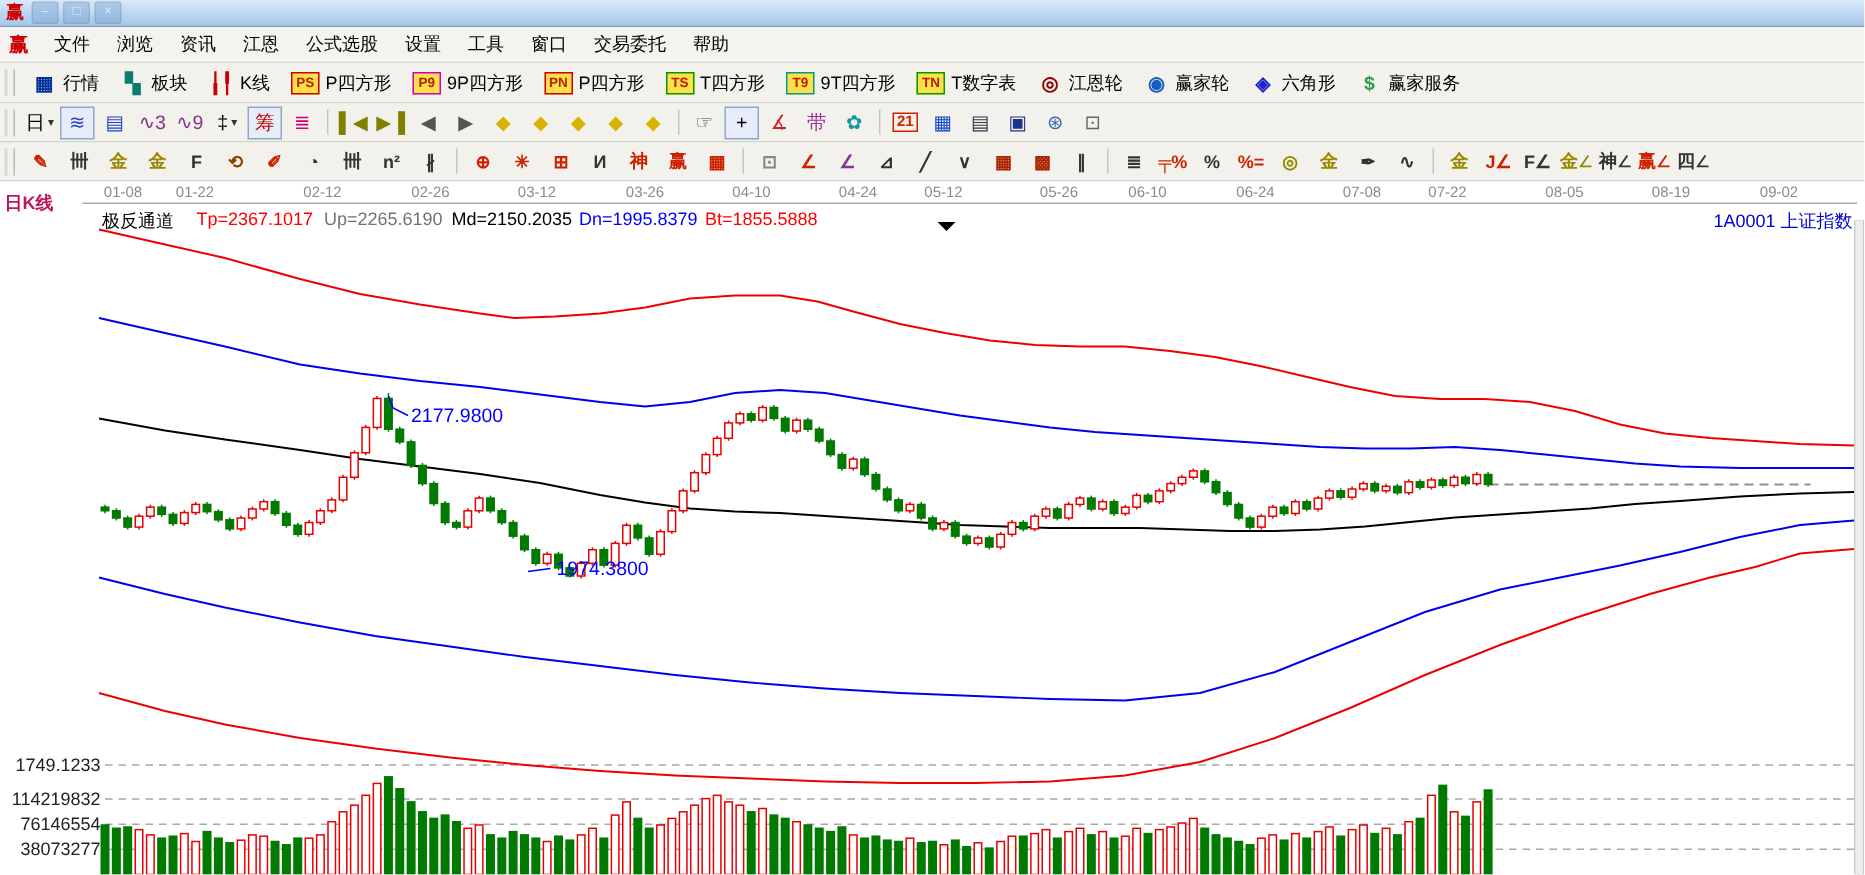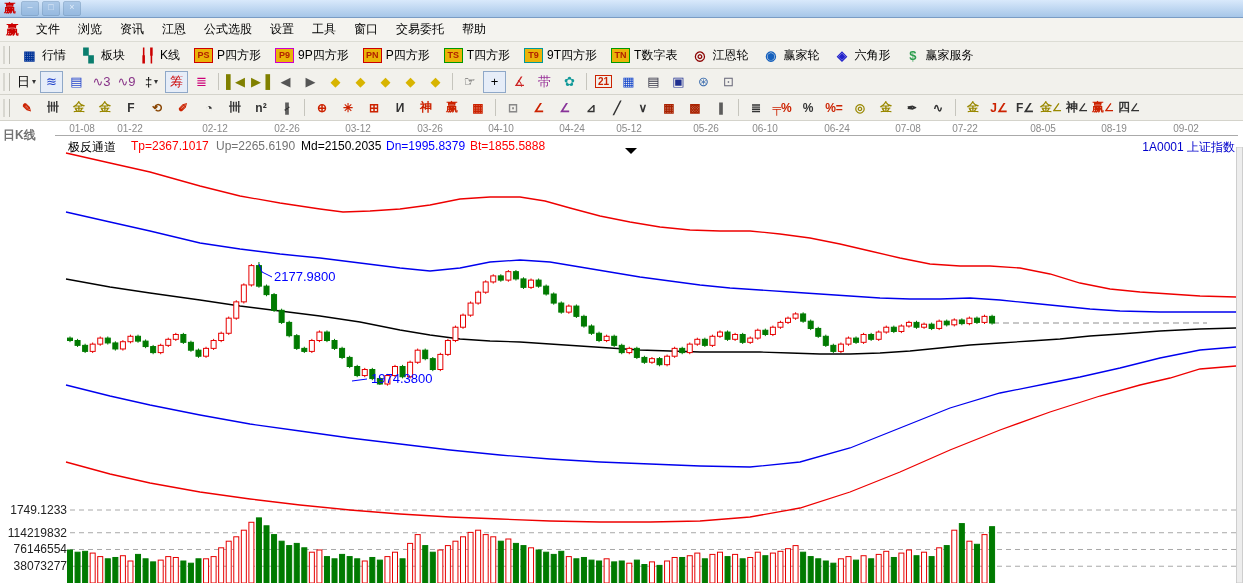--- a/index.html
+++ b/index.html
@@ -16,34 +16,34 @@
   .menubar .logo{color:#c00;font-weight:bold;font-size:13px;padding:0 8px 0 6px;}
   .menu-item{padding:3px 9px;cursor:default;}
   .toolbar{display:flex;align-items:center;background:#f2f1ec;border-bottom:1px solid #d4d3cb;box-sizing:border-box;}
   #toolbar-main{height:27px;font-size:12px;}
   #toolbar-icons{height:26px;}
   #toolbar-draw{height:26px;}
   .grip{width:4px;height:18px;border-left:2px solid #d8d7d0;border-right:1px solid #bdbcb4;margin:0 4px 0 3px;}
   .sep{width:1px;height:17px;background:#c6c5bd;margin:0 4px;}
   .tb1-item{display:flex;align-items:center;gap:4px;padding:0 7px;cursor:default;white-space:nowrap;}
   .badge{width:17px;height:13px;border:1px solid;font-size:9px;font-weight:bold;
-    display:flex;align-items:center;justify-content:center;background:#eab308;}
+    display:flex;align-items:center;justify-content:center;background:#fde047;}
   .glyph-ic{width:17px;text-align:center;font-size:13px;font-weight:bold;}
   .tb-icon{min-width:21px;height:20px;display:flex;align-items:center;justify-content:center;
     font-size:13px;margin:0 1px;cursor:default;border:1px solid transparent;white-space:nowrap;}
   .tb-icon.active{background:#e6edf8;border-color:#8fa8c8;}
   .tb-icon.boxed span{border:1px solid currentColor;padding:0 2px;font-size:10px;font-weight:bold;}
   .tb-icon .dd{font-size:8px;color:#333;margin-left:2px;}
   .tb-icon-draw{min-width:22px;height:20px;display:flex;align-items:center;justify-content:center;
     font-size:12px;font-weight:bold;margin:0 1px;cursor:default;border:1px solid transparent;white-space:nowrap;}
   #chart{position:absolute;top:121px;left:0;width:1243px;height:462px;background:#fff;}
   #date-axis{position:absolute;top:2px;left:0;width:100%;height:12px;font-size:10px;color:#8a8a8a;}
   .date-tick{position:absolute;transform:translateX(-50%);white-space:nowrap;}
   #date-rule{position:absolute;top:14px;left:55px;width:1183px;border-top:1px solid #aaa;}
-  #period-label{position:absolute;top:6px;left:3px;color:#737373;font-size:12px;font-weight:bold;}
+  #period-label{position:absolute;top:6px;left:3px;color:#be185d;font-size:12px;font-weight:bold;}
   #indicator-row{position:absolute;top:18px;left:0;width:100%;height:14px;font-size:12px;}
   #indicator-row span{position:absolute;white-space:nowrap;}
   #symbol-label{position:absolute;top:18px;right:8px;color:#0000cc;font-size:12px;white-space:nowrap;}
   #chart-canvas{position:absolute;top:26px;left:0;}
 </style>
 </head>
 <body>
 
 <div class="titlebar">
   <span class="logo">赢</span>

